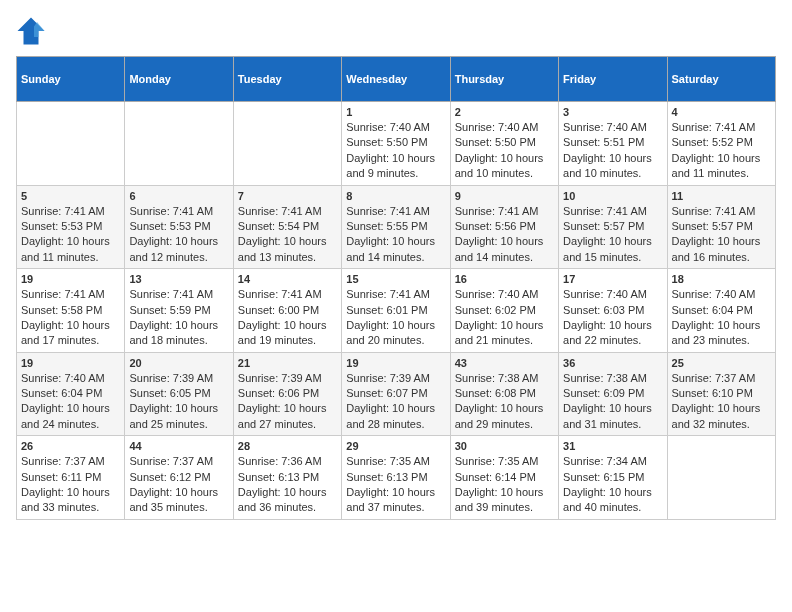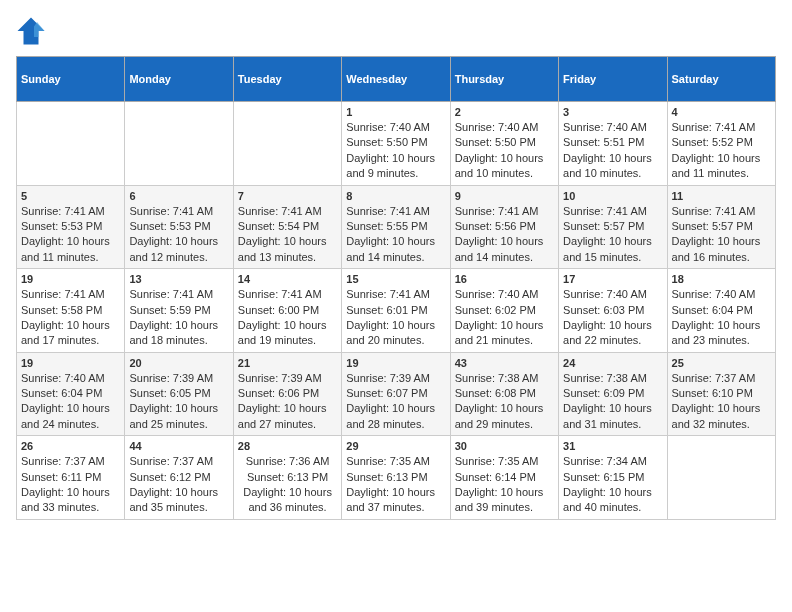--- a/index.html
+++ b/index.html
@@ -286,21 +286,21 @@
 and 28 minutes.</div>
           </td>
           <td>
             <span class="day-number">43</span>
             <div class="day-info" style="white-space: pre-line;">Sunrise: 7:38 AM
 Sunset: 6:08 PM
 Daylight: 10 hours
 and 29 minutes.</div>
           </td>
           <td>
-            <span class="day-number">24</span>
+            <span class="day-number">36</span>
             <div class="day-info" style="white-space: pre-line;">Sunrise: 7:38 AM
 Sunset: 6:09 PM
 Daylight: 10 hours
 and 31 minutes.</div>
           </td>
           <td>
             <span class="day-number">25</span>
             <div class="day-info" style="white-space: pre-line;">Sunrise: 7:37 AM
 Sunset: 6:10 PM
 Daylight: 10 hours
@@ -317,21 +317,21 @@
           </td>
           <td>
             <span class="day-number">44</span>
             <div class="day-info" style="white-space: pre-line;">Sunrise: 7:37 AM
 Sunset: 6:12 PM
 Daylight: 10 hours
 and 35 minutes.</div>
           </td>
           <td>
             <span class="day-number">28</span>
-            <div class="day-info" style="white-space: pre-line; text-align: center;">Sunrise: 7:36 AM
+            <div class="day-info" style="white-space: pre-line;">Sunrise: 7:36 AM
 Sunset: 6:13 PM
 Daylight: 10 hours
 and 36 minutes.</div>
           </td>
           <td>
             <span class="day-number">29</span>
             <div class="day-info" style="white-space: pre-line;">Sunrise: 7:35 AM
 Sunset: 6:13 PM
 Daylight: 10 hours
 and 37 minutes.</div>

